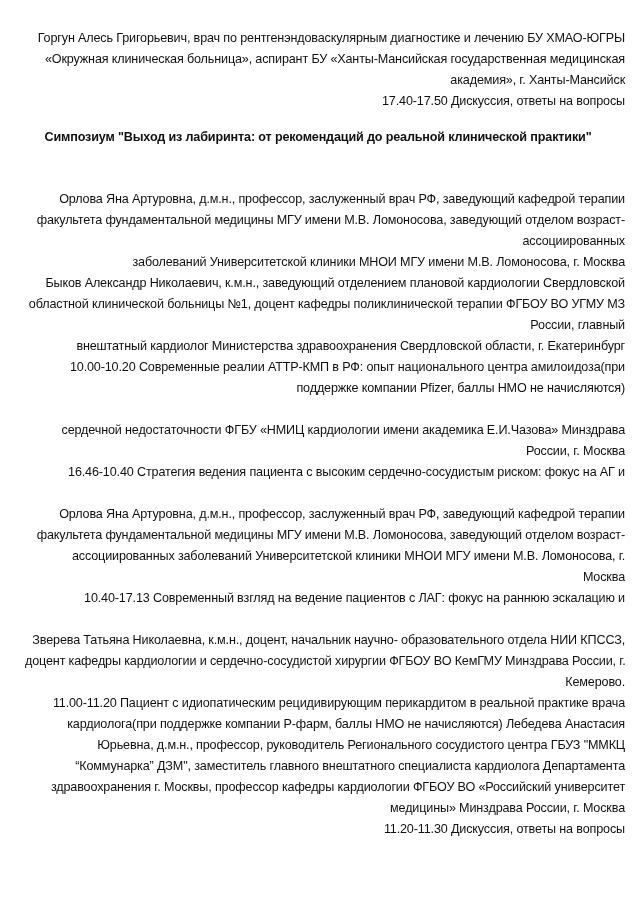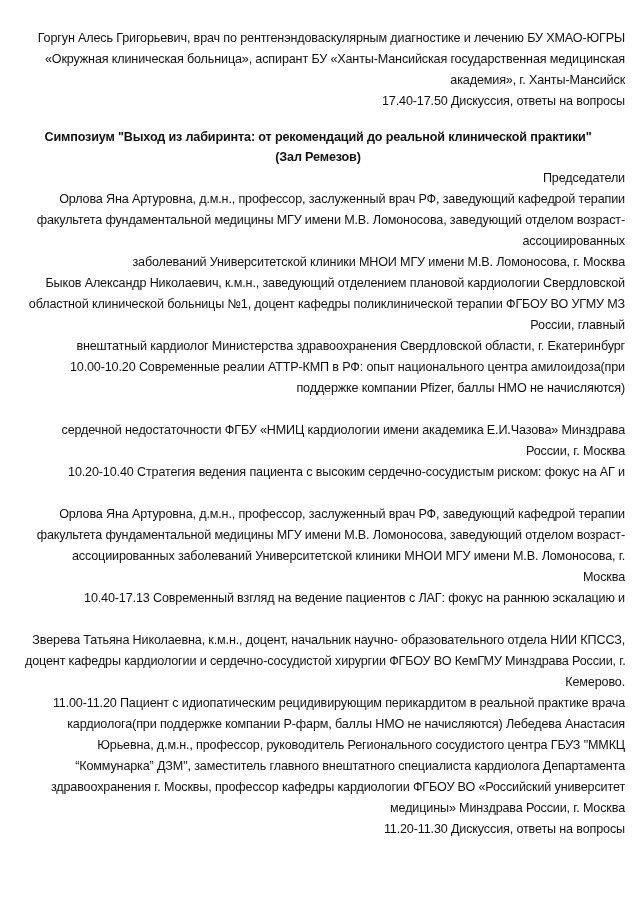--- a/index.html
+++ b/index.html
@@ -14,36 +14,34 @@
 <body>
 
 <div class="page">
 
   <div class="ln" style="top:28px"> Горгун Алесь Григорьевич, врач по рентгенэндоваскулярным диагностике и лечению БУ ХМАО-ЮГРЫ</div>
   <div class="ln" style="top:49px">«Окружная клиническая больница», аспирант БУ «Ханты-Мансийская государственная медицинская</div>
   <div class="ln" style="top:70px">академия», г. Ханты-Мансийск</div>
   <div class="ln" style="top:91px">17.40-17.50 Дискуссия, ответы на вопросы</div>
 
   <div class="ln ttl" style="top:127px">Симпозиум "Выход из лабиринта: от рекомендаций до реальной клинической практики"</div>
-  <div class="ln ttl" style="top:147px">(Зал Ремезов)</div>
 
-  <div class="ln" style="top:168px">Председатели</div>
   <div class="ln" style="top:189px">Орлова Яна Артуровна, д.м.н., профессор, заслуженный врач РФ, заведующий кафедрой терапии</div>
   <div class="ln" style="top:210px">факультета фундаментальной медицины МГУ имени М.В. Ломоносова, заведующий отделом возраст-</div>
   <div class="ln" style="top:231px">ассоциированных</div>
   <div class="ln" style="top:252px">заболеваний Университетской клиники МНОИ МГУ имени М.В. Ломоносова, г. Москва</div>
   <div class="ln" style="top:273px">Быков Александр Николаевич, к.м.н., заведующий отделением плановой кардиологии Свердловской</div>
   <div class="ln" style="top:294px">областной клинической больницы №1, доцент кафедры поликлинической терапии ФГБОУ ВО УГМУ МЗ</div>
   <div class="ln" style="top:315px">России, главный</div>
   <div class="ln" style="top:336px">внештатный кардиолог Министерства здравоохранения Свердловской области, г. Екатеринбург</div>
   <div class="ln" style="top:357px">10.00-10.20 Современные реалии АТТР-КМП в РФ: опыт национального центра амилоидоза(при</div>
   <div class="ln" style="top:378px">поддержке компании Pfizer, баллы НМО не начисляются)</div>
   <div class="ln" style="top:420px">сердечной недостаточности ФГБУ «НМИЦ кардиологии имени академика Е.И.Чазова» Минздрава</div>
   <div class="ln" style="top:441px">России, г. Москва</div>
-  <div class="ln" style="top:462px">10.20-10.40 Стратегия ведения пациента с высоким сердечно-сосудистым риском: фокус на АГ и</div>
+  <div class="ln" style="top:462px">16.46-10.40 Стратегия ведения пациента с высоким сердечно-сосудистым риском: фокус на АГ и</div>
   <div class="ln" style="top:504px">Орлова Яна Артуровна, д.м.н., профессор, заслуженный врач РФ, заведующий кафедрой терапии</div>
   <div class="ln" style="top:525px">факультета фундаментальной медицины МГУ имени М.В. Ломоносова, заведующий отделом возраст-</div>
   <div class="ln" style="top:546px">ассоциированных заболеваний Университетской клиники МНОИ МГУ имени М.В. Ломоносова, г.</div>
   <div class="ln" style="top:567px">Москва</div>
   <div class="ln" style="top:588px">10.40-17.13 Современный взгляд на ведение пациентов с ЛАГ: фокус на раннюю эскалацию и</div>
   <div class="ln" style="top:630px">Зверева Татьяна Николаевна, к.м.н., доцент, начальник научно- образовательного отдела НИИ КПССЗ,</div>
   <div class="ln" style="top:651px">доцент кафедры кардиологии и сердечно-сосудистой хирургии ФГБОУ ВО КемГМУ Минздрава России, г.</div>
   <div class="ln" style="top:672px">Кемерово.</div>
   <div class="ln" style="top:693px">11.00-11.20 Пациент с идиопатическим рецидивирующим перикардитом в реальной практике врача</div>
   <div class="ln" style="top:714px">кардиолога(при поддержке компании Р-фарм, баллы НМО не начисляются) Лебедева Анастасия</div>

